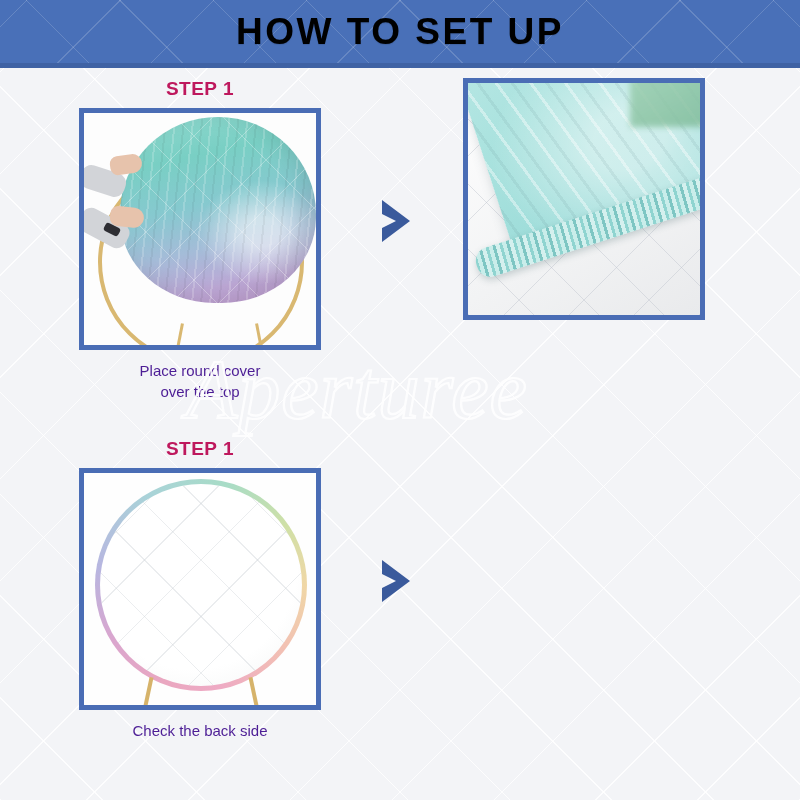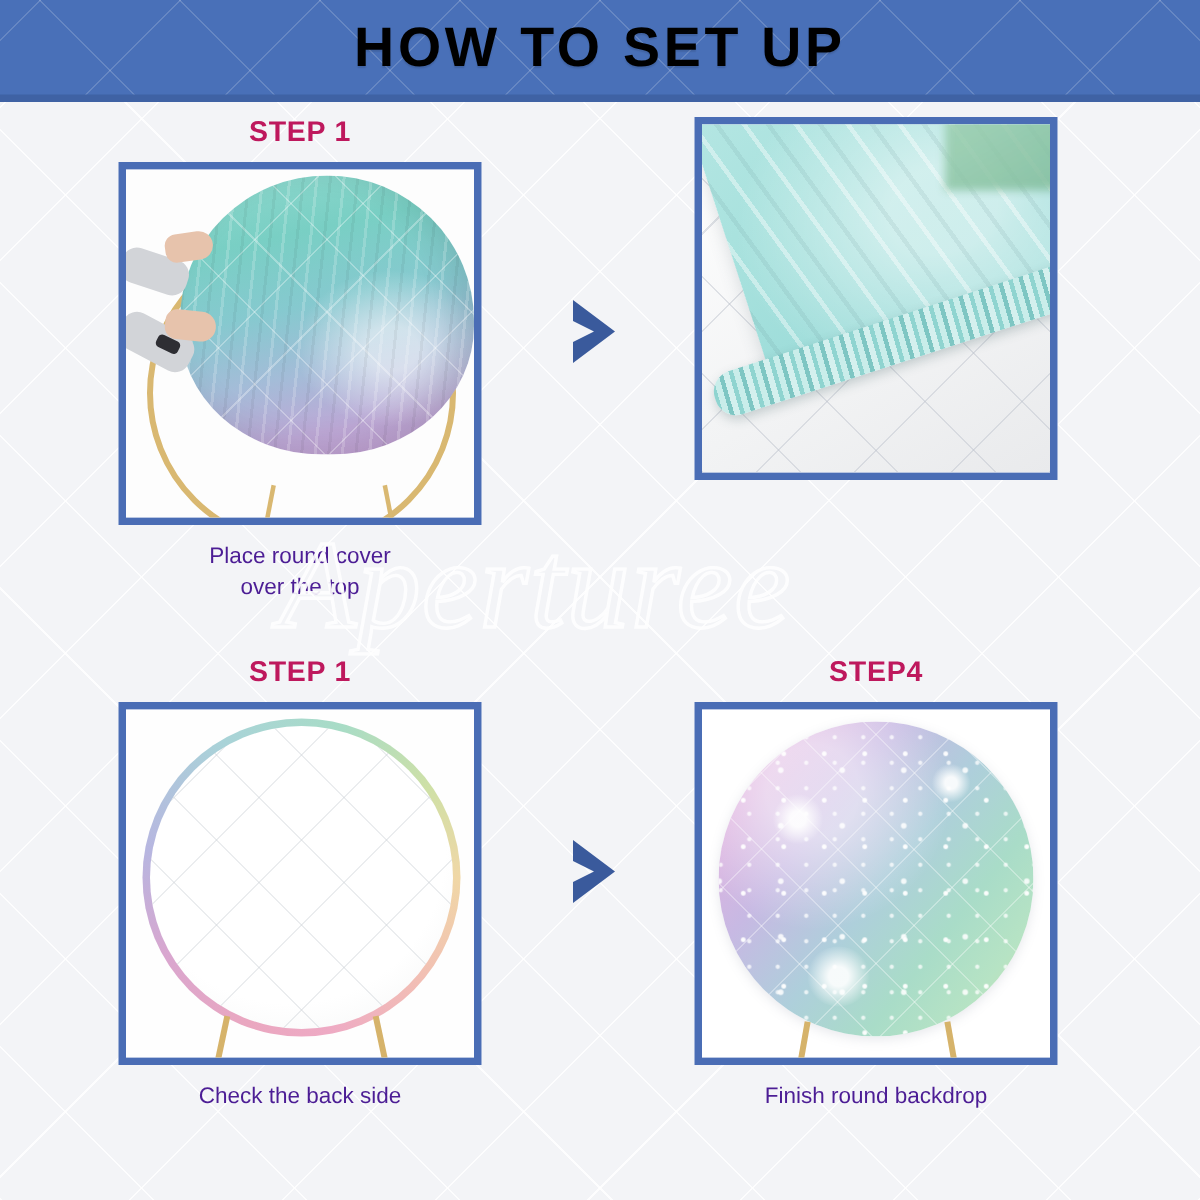--- a/index.html
+++ b/index.html
@@ -400,40 +400,20 @@
         <div class="p3-quilt"></div>
         <div class="p3-leg p3-leg-a"></div>
         <div class="p3-leg p3-leg-b"></div>
       </div>
     </div>
     <div class="step-caption">
       <div>Check the back side</div>
     </div>
   </div>
 
-  <div class="step step-4">
-    <div class="step-title">STEP4</div>
-    <div class="photo-frame">
-      <div class="photo">
-        <div class="p4-bg"></div>
-        <div class="p4-disc">
-          <div class="p4-quilt"></div>
-          <div class="p4-stars"></div>
-          <div class="p4-glow p4-glow-a"></div>
-          <div class="p4-glow p4-glow-b"></div>
-          <div class="p4-glow p4-glow-c"></div>
-        </div>
-        <div class="p4-leg p4-leg-a"></div>
-        <div class="p4-leg p4-leg-b"></div>
-      </div>
-    </div>
-    <div class="step-caption">
-      <div>Finish round backdrop</div>
-    </div>
-  </div>
 
 </div>
 
 <svg class="chevron chevron-1" viewBox="0 0 34 46">
   <polygon points="4,2 32,23 4,44 4,30 18,23 4,16" fill="#3a5a9c"></polygon>
 </svg>
 <svg class="chevron chevron-2" viewBox="0 0 34 46">
   <polygon points="4,2 32,23 4,44 4,30 18,23 4,16" fill="#3a5a9c"></polygon>
 </svg>
 

